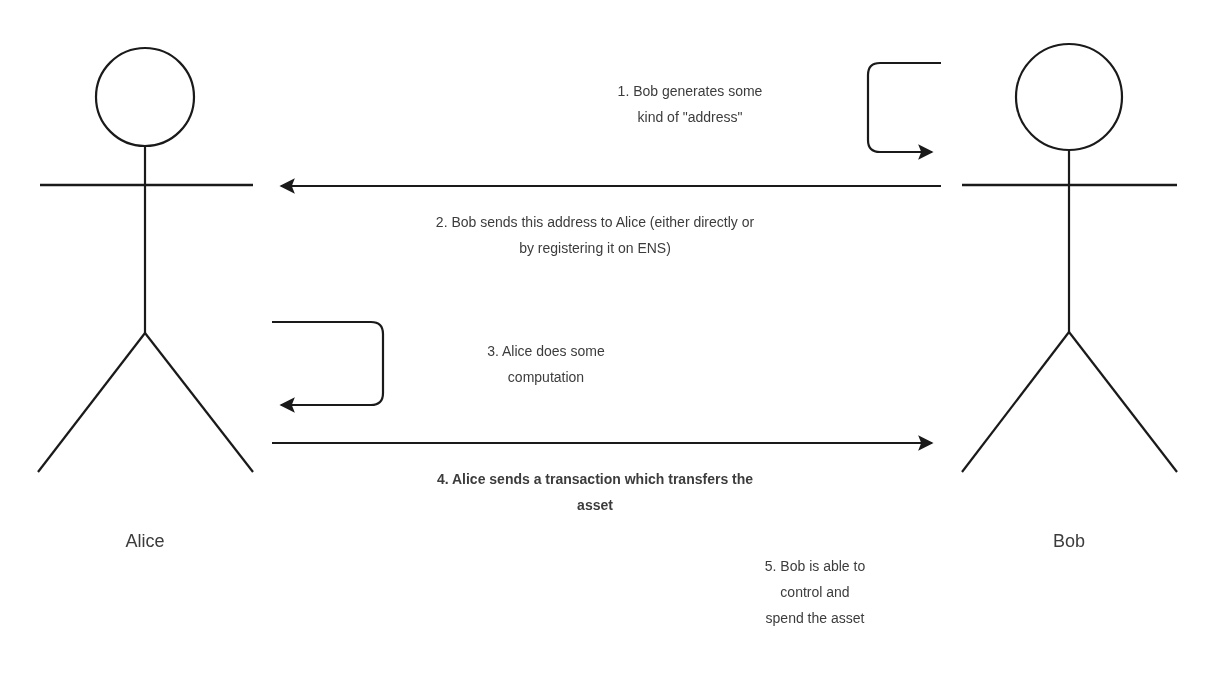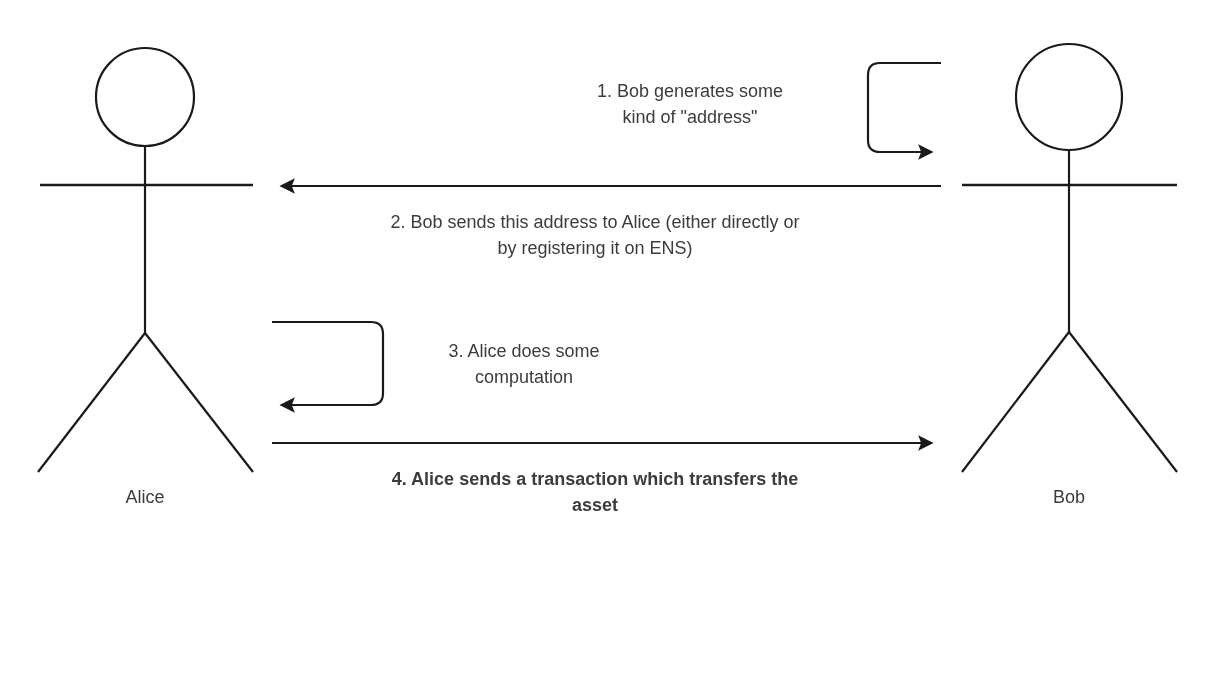--- a/index.html
+++ b/index.html
@@ -22,34 +22,35 @@
     position: absolute;
     top: 0;
     left: 0;
     width: 1217px;
     height: 682px;
   }
   .dlabel {
     position: absolute;
     color: #3c3c3c;
     font-family: "Liberation Sans", sans-serif;
-    font-size: 18px;
+    font-size: 14px;
     line-height: 26px;
     text-align: center;
     white-space: pre-line;
     user-select: none;
   }
   .actor-name {
     position: absolute;
     color: #3c3c3c;
     font-family: "Liberation Sans", sans-serif;
     font-size: 18px;
     line-height: 22px;
     text-align: center;
     user-select: none;
+    margin-top: 44px;
   }
 </style>
 </head>
 <body>
 
 <div id="canvas">
 
   <svg id="diagram-svg" viewBox="0 0 1217 682">
     <defs>
       <marker id="arrow-right" viewBox="0 0 10 10" refX="9" refY="5" markerWidth="7" markerHeight="7" orient="auto-start-reverse">
@@ -84,24 +85,27 @@
 
     <path d="M 272 443 L 932 443" fill="none" stroke="#1a1a1a" stroke-width="2.2" marker-end="url(#arrow-right)"></path>
   </svg>
 
   <div class="dlabel" style="left:545px; top:78px; width:290px;">1. Bob generates some
 kind of "address"</div>
 
   <div class="dlabel" style="left:285px; top:209px; width:620px;text-align:center;">2. Bob sends this address to Alice (either directly or
 by registering it on ENS)</div>
 
-  <div class="dlabel" style="left:398px; top:338px; width:252px;">3. Alice does some
+  <div class="dlabel" style="left:420px; top:338px; width:252px;">3. Alice does some
 computation</div>
 
   <div class="dlabel" style="left:300px; top:466px; width:590px;font-weight:bold;">4. Alice sends a transaction which transfers the
 asset</div>
 
+  <div class="dlabel" style="left:710px; top:553px; width:210px;">5. Bob is able to
+control and
+spend the asset</div>
 
   <div class="actor-name" style="left:85px; top:486px; width:120px;">Alice</div>
 
   <div class="actor-name" style="left:1009px; top:486px; width:120px;">Bob</div>
 
 </div>
 
 </body></html>

